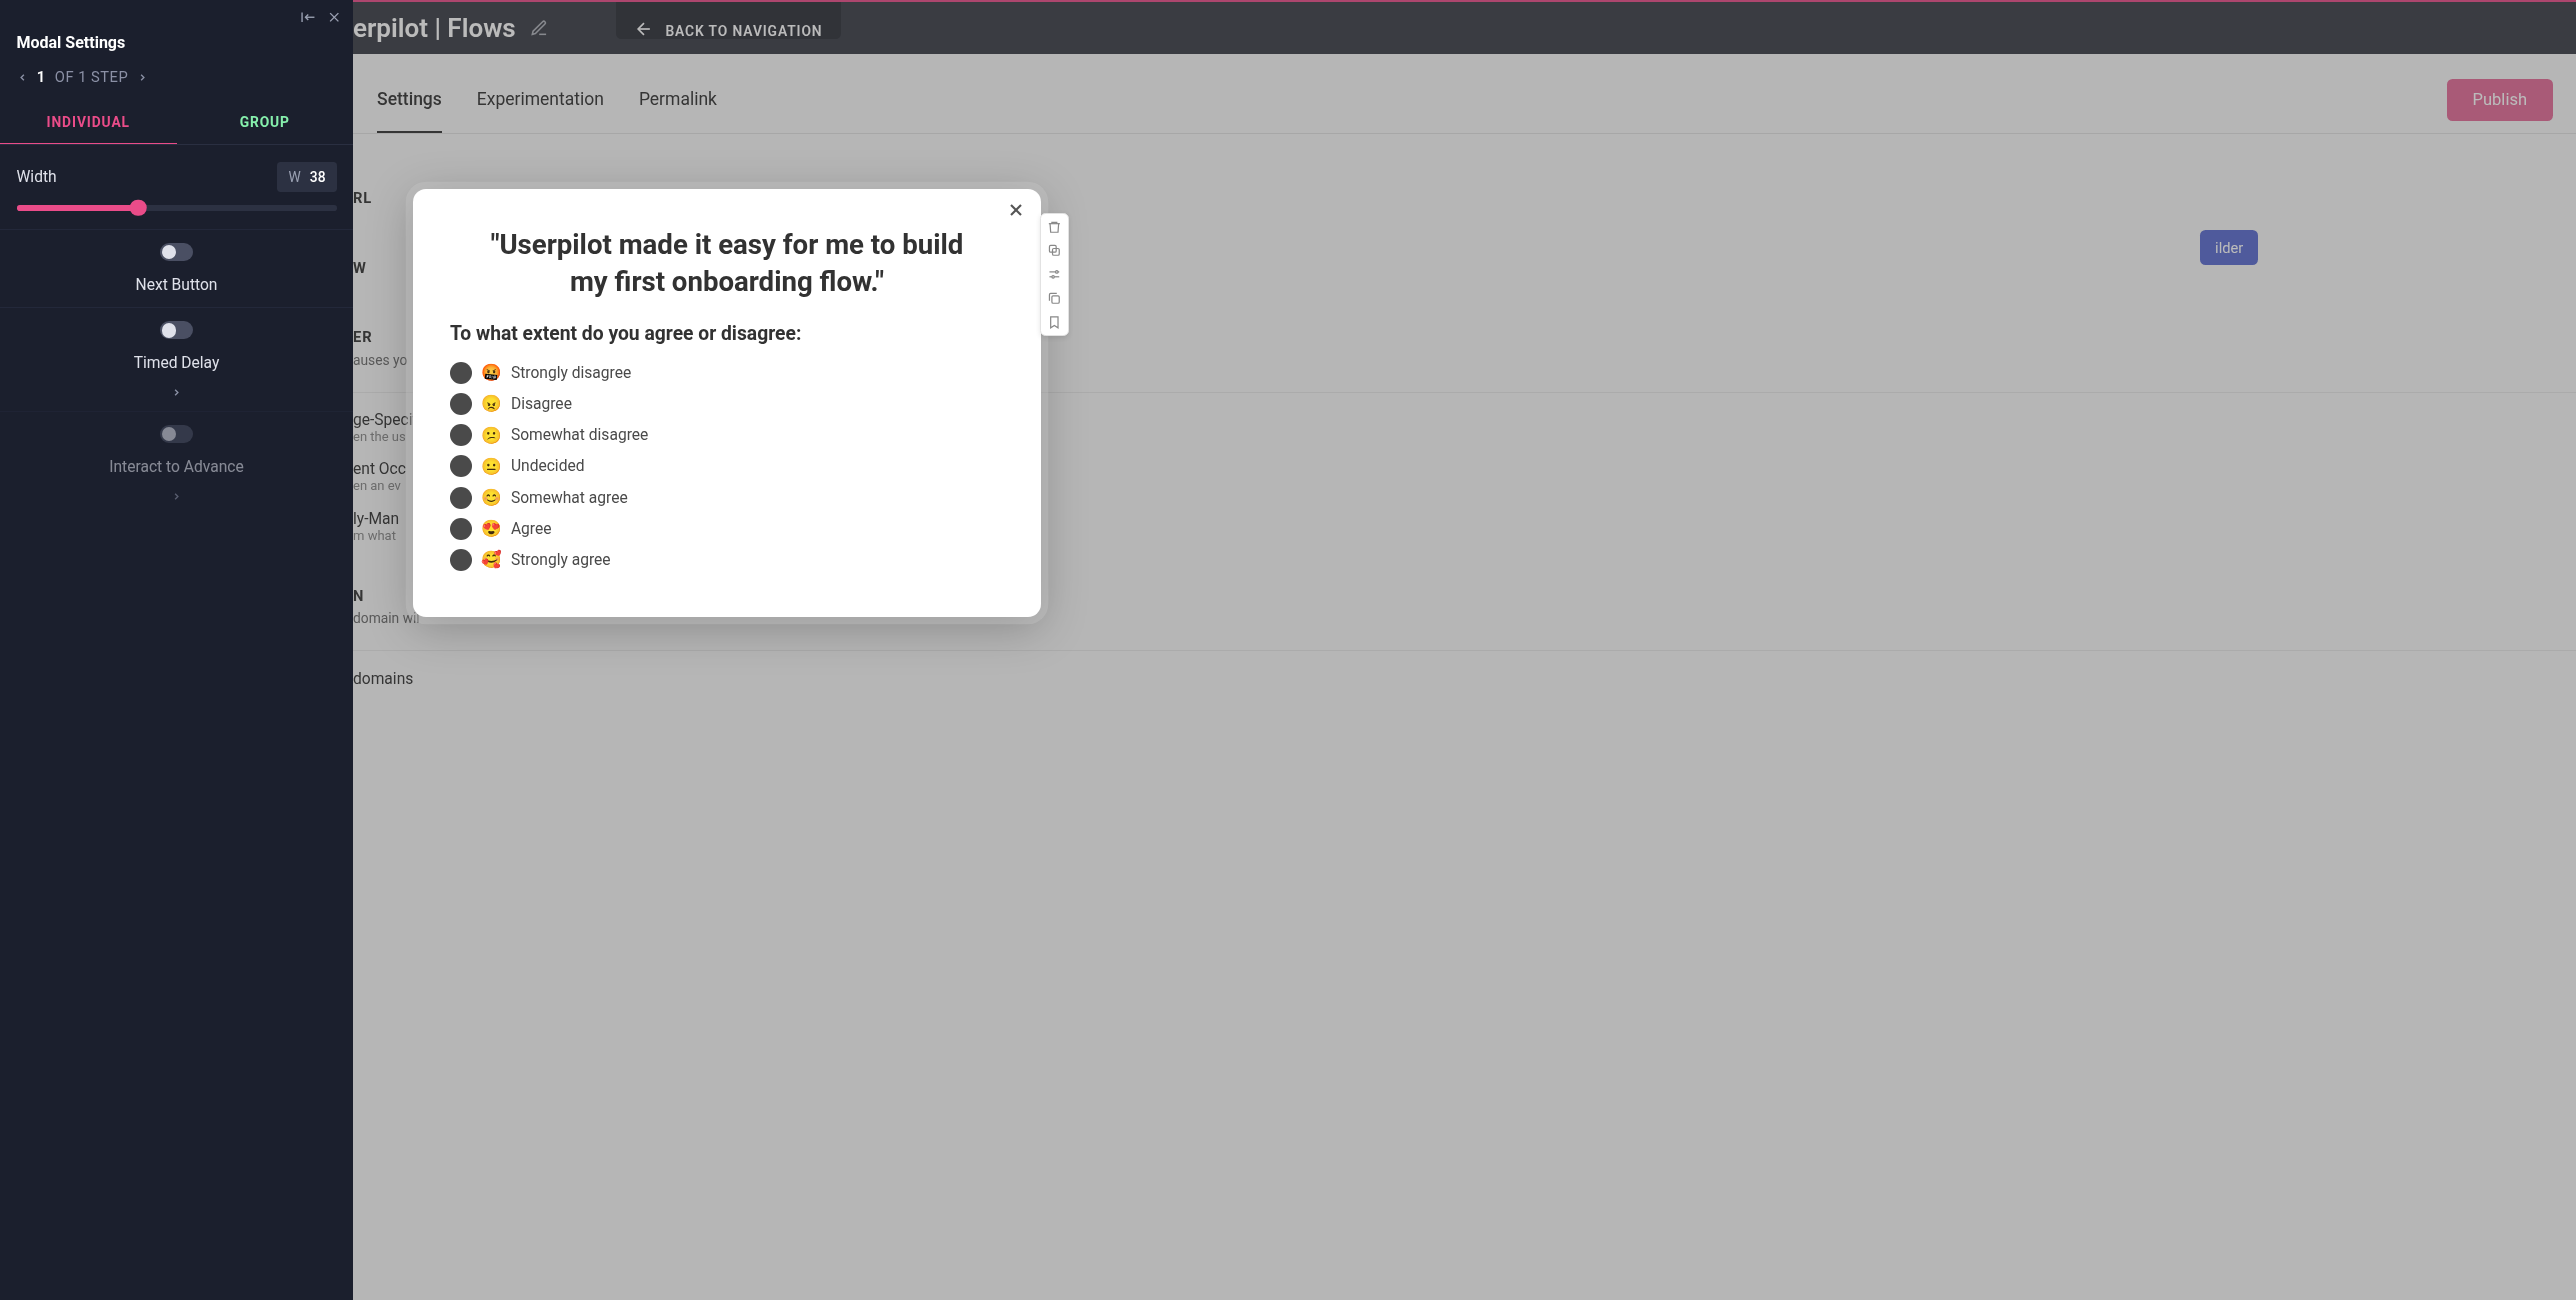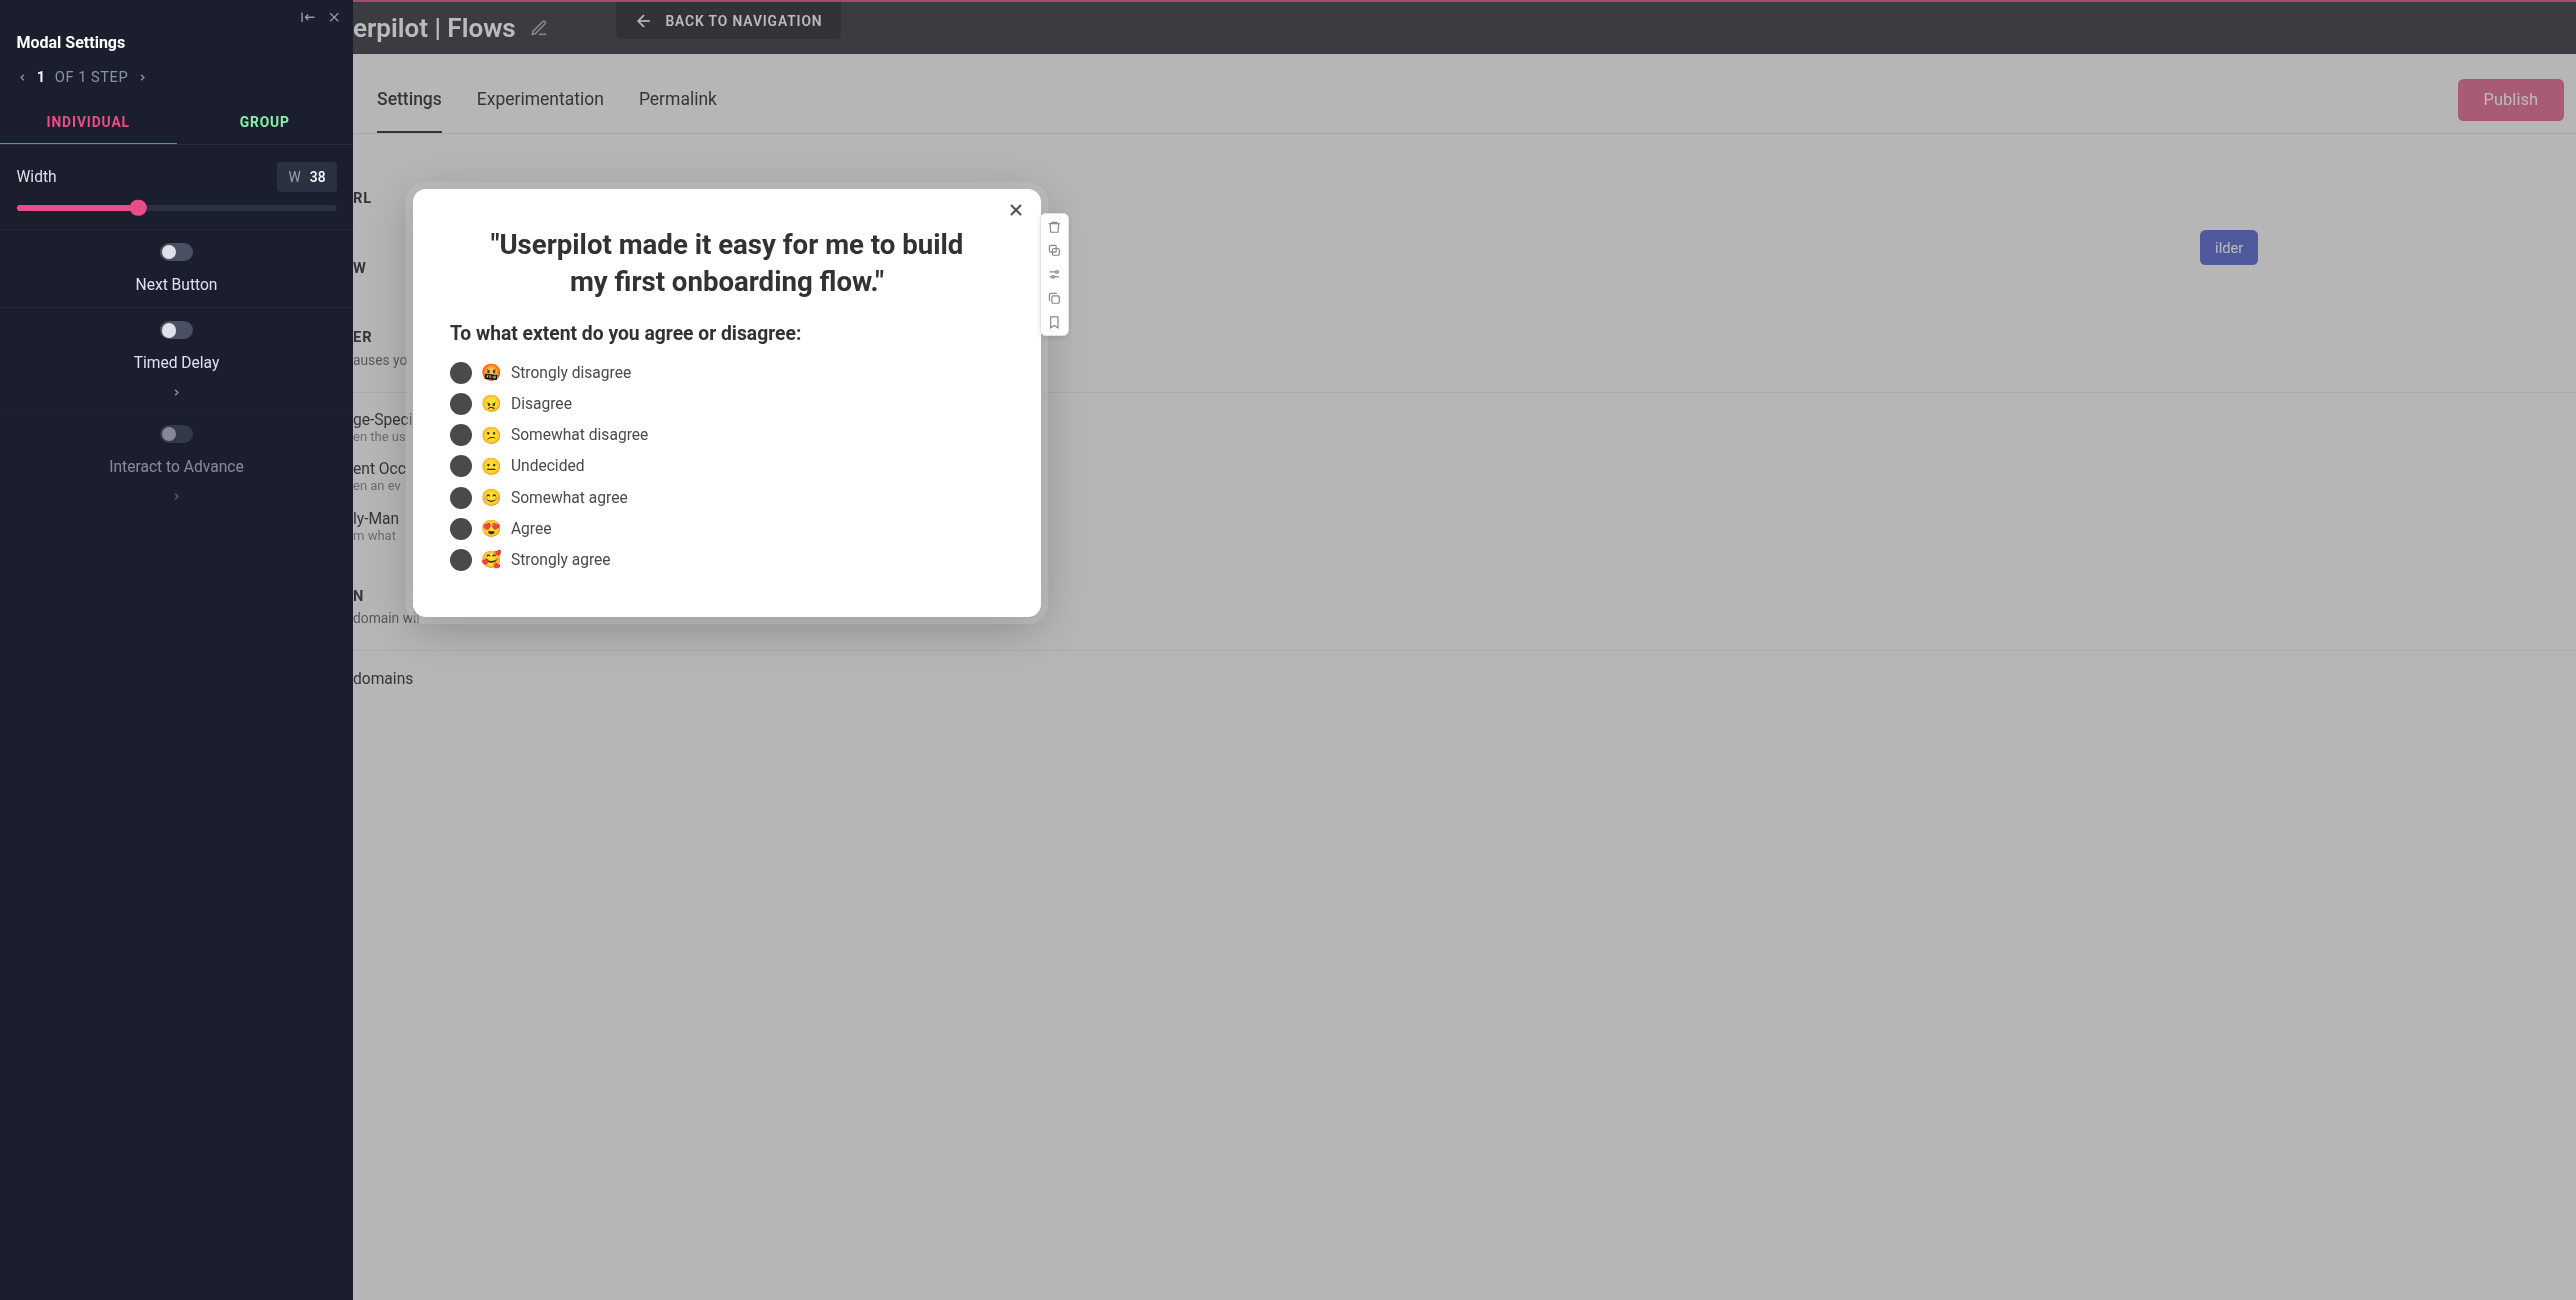--- a/index.html
+++ b/index.html
@@ -31,21 +31,21 @@
     left: 616px;
     top: 0;
     height: 37px;
     background: #2b2e37;
     border-radius: 0 0 5.5px 5.5px;
     color: #fff;
     font-size: 13.8px;
     letter-spacing: 0.9px;
     font-weight: 600;
     display: flex;
-    align-items: center;
+    align-items: flex-end;
     padding: 0 18.4px;
     gap: 11px;
     cursor: pointer;
   }
   .back-nav-btn svg { width: 20px; height: 20px; }
 
   
   .tabstrip {
     position: absolute;
     top: 66px;
@@ -60,21 +60,21 @@
     font-size: 17.5px;
     color: #323232;
     padding: 22px 0;
     margin-right: 35px;
     border-bottom: 2.8px solid transparent;
     cursor: pointer;
   }
   .tabstrip .tab.active { border-bottom-color: #323232; font-weight: 500; }
   .publish-btn {
     position: absolute;
-    right: 12px;
+    right: 23px;
     height: 42px;
     padding: 0 26px;
     background: #e36b97;
     color: #fff;
     font-size: 16.5px;
     border-radius: 5.5px;
     display: flex; align-items: center;
     cursor: pointer;
   }
 

